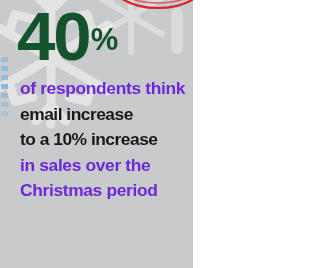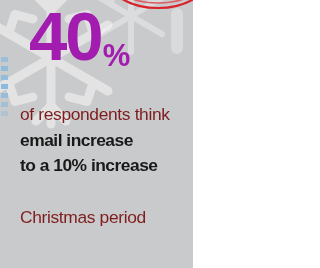--- a/index.html
+++ b/index.html
@@ -93,25 +93,24 @@
     inset: 0;
     padding: 0 14px 0 20px;
     box-sizing: border-box;
   }
 
   .stat-figure {
     position: absolute;
     left: 17px;
     top: 2px;
     display: flex;
-    align-items: flex-end;
-    color: #a21caf;
+    align-items: center;
+    color: #14532d;
     line-height: 1;
     white-space: nowrap;
-    margin-left: 12px;
   }
 
   .stat-figure .stat-number {
     font-size: 69px;
     font-weight: bold;
     letter-spacing: -2px;
   }
 
   .stat-figure .stat-unit {
     font-size: 31px;
@@ -128,23 +127,22 @@
   }
 
   .copy-line {
     font-size: 17.4px;
     line-height: 25.6px;
     white-space: nowrap;
     letter-spacing: -0.35px;
   }
 
   .copy-line.regular {
-    color: #7f1d1d;
-    font-weight: normal;
-    margin-top: 26px;
+    color: #6d28d9;
+    font-weight: bold;
   }
 
   .copy-line.emphasis {
     color: #191919;
     font-weight: bold;
     letter-spacing: -0.5px;
   }
 </style>
 </head>
 <body>
@@ -200,17 +198,18 @@
 
     <div class="stat-figure">
       <span class="stat-number">40</span>
       <span class="stat-unit">%</span>
     </div>
 
     <div class="copy-block">
       <div class="copy-line regular">of respondents think</div>
       <div class="copy-line emphasis">email increase</div>
       <div class="copy-line emphasis">to a 10% increase</div>
+      <div class="copy-line regular">in sales over the</div>
       <div class="copy-line regular">Christmas period</div>
     </div>
 
   </div>
 </div>
 
 </body></html>

